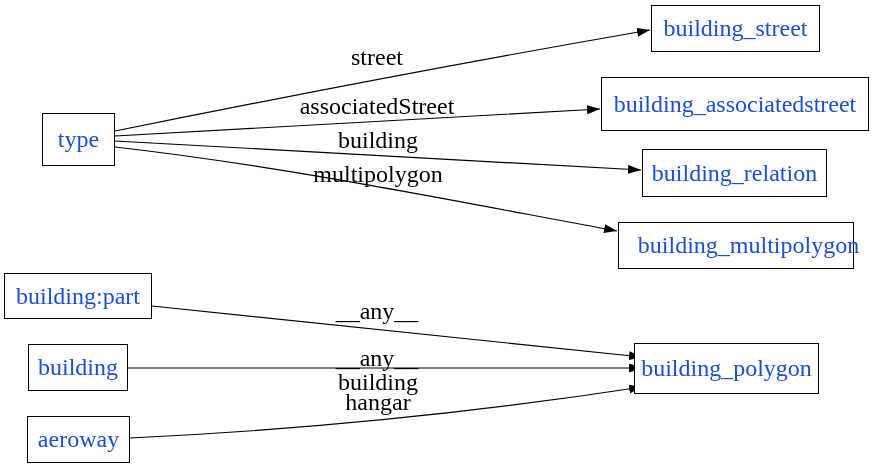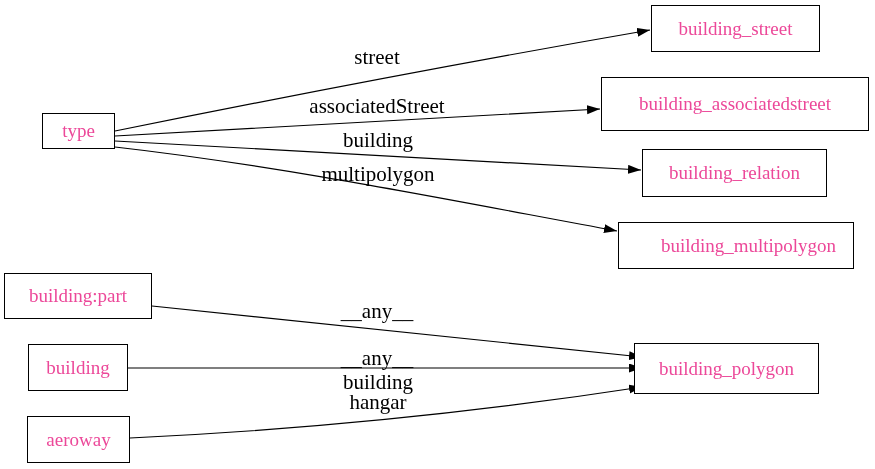--- a/index.html
+++ b/index.html
@@ -10,27 +10,27 @@
     font-family:"Liberation Serif","DejaVu Serif",serif;
     overflow:hidden;
   }
   .edges-layer{position:absolute;left:0;top:0;}
   .node{
     position:absolute;
     box-sizing:border-box;
     border:1px solid #000000;
     background:#ffffff;
     display:flex;align-items:center;justify-content:center;
-    font-size:19px;color:#ec4899;
+    font-size:24px;color:#1d4ed8;
     white-space:nowrap;
   }
   .edge-label{
     position:absolute;
     transform:translate(-50%,-50%);
-    font-size:21px;color:#000000;
+    font-size:24px;color:#000000;
     white-space:pre-line;
     text-align:center;
     line-height:20px;
   }
 </style>
 </head>
 <body>
 
 <div class="canvas">
   <svg class="edges-layer" width="875" height="469" xmlns="http://www.w3.org/2000/svg">
@@ -43,21 +43,21 @@
         <path d="M115,131 C293,95 471,61 650,30" fill="none" stroke="#000000" stroke-width="1.2" marker-end="url(#arrowhead)"></path>
         <path d="M115,136 C277,127 438,118 600,109" fill="none" stroke="#000000" stroke-width="1.2" marker-end="url(#arrowhead)"></path>
         <path d="M115,141 C290,151 465,161 641,170" fill="none" stroke="#000000" stroke-width="1.2" marker-end="url(#arrowhead)"></path>
         <path d="M115,147 C282,166 449,200 617,231" fill="none" stroke="#000000" stroke-width="1.2" marker-end="url(#arrowhead)"></path>
         <path d="M152,306 C315,323 478,340 642,357" fill="none" stroke="#000000" stroke-width="1.2" marker-end="url(#arrowhead)"></path>
         <path d="M128,368 C299,368 470,368 642,368" fill="none" stroke="#000000" stroke-width="1.2" marker-end="url(#arrowhead)"></path>
         <path d="M130,438 C300,430 480,412 642,387" fill="none" stroke="#000000" stroke-width="1.2" marker-end="url(#arrowhead)"></path>
       </g>
   </svg>
   <div>
-      <div class="node" style="left: 42px; top: 113px; width: 73px; height: 36px;">type</div>
+      <div class="node" style="left: 42px; top: 113px; width: 73px; height: 53px;">type</div>
       <div class="node" style="left: 651px; top: 5px; width: 169px; height: 47px;">building_street</div>
       <div class="node" style="left: 601px; top: 77px; width: 268px; height: 54px;">building_associatedstreet</div>
       <div class="node" style="left: 642px; top: 149px; width: 185px; height: 48px;">building_relation</div>
       <div class="node" style="left: 618px; top: 222px; width: 236px; height: 47px; padding-left: 25px;">building_multipolygon</div>
       <div class="node" style="left: 4px; top: 273px; width: 148px; height: 46px;">building:part</div>
       <div class="node" style="left: 28px; top: 344px; width: 100px; height: 47px;">building</div>
       <div class="node" style="left: 27px; top: 416px; width: 103px; height: 47px;">aeroway</div>
       <div class="node" style="left: 634px; top: 343px; width: 185px; height: 51px;">building_polygon</div>
     </div>
   <div>

